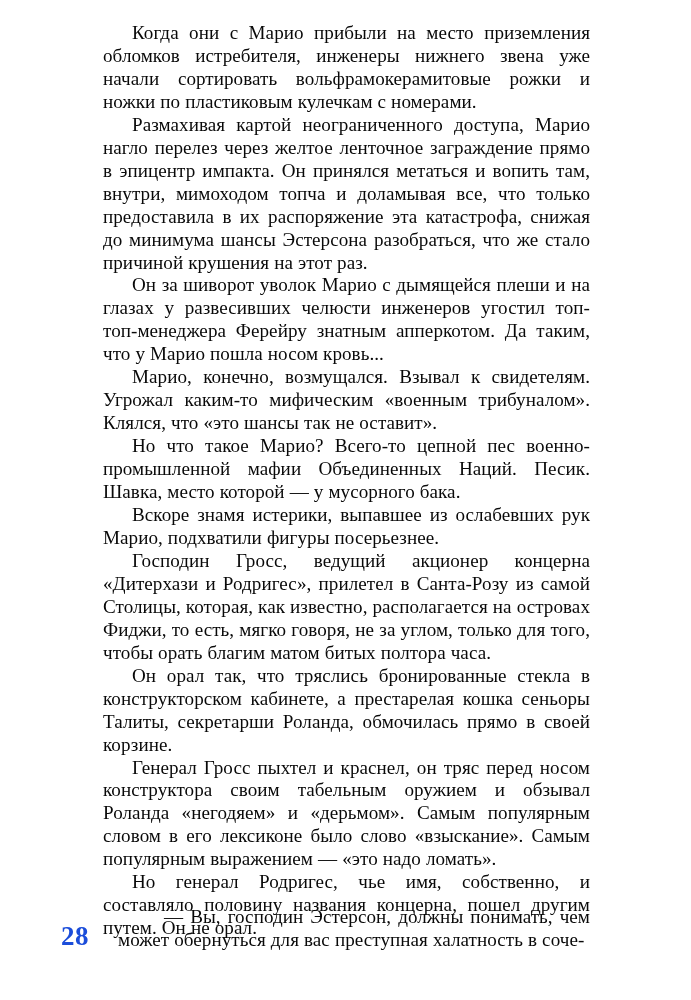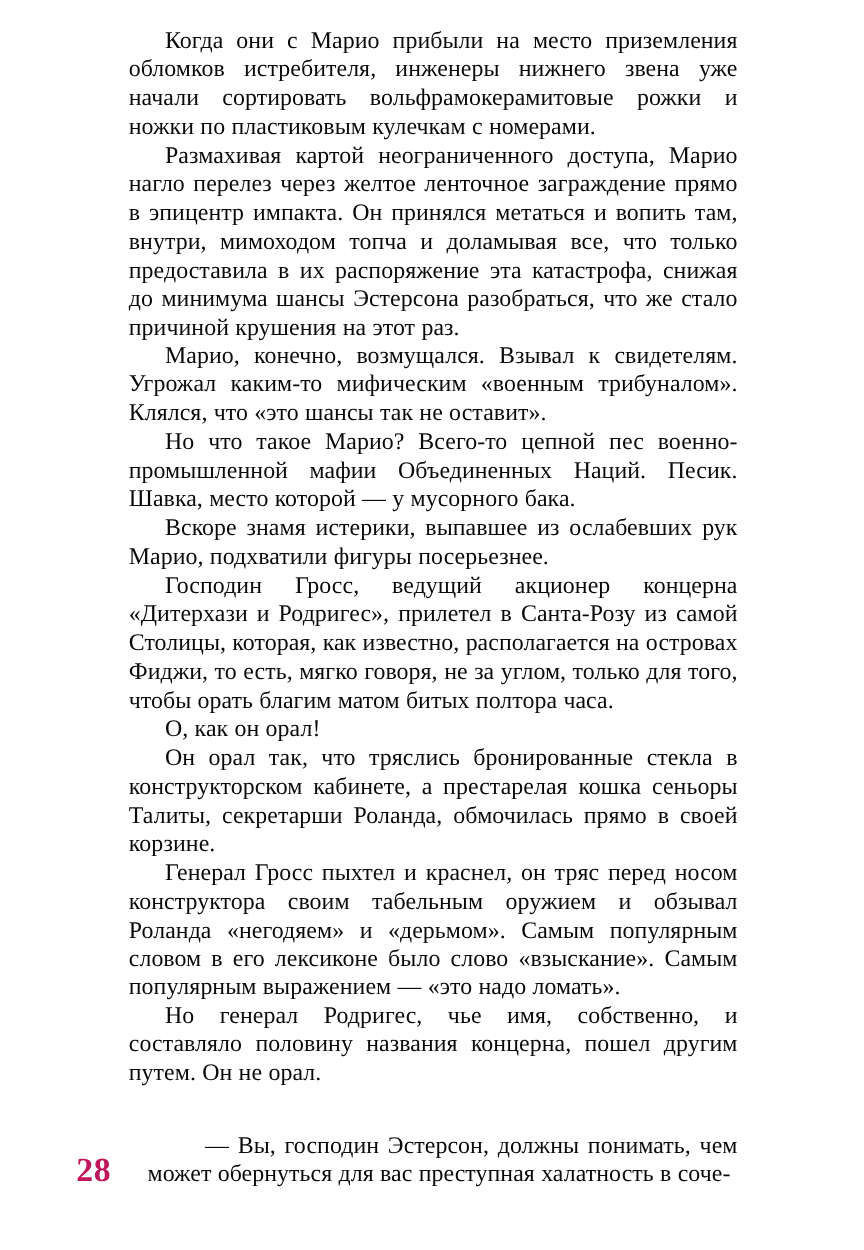--- a/index.html
+++ b/index.html
@@ -47,41 +47,41 @@
   }
   #folio {
     position: absolute;
     left: 61px;
     top: 921px;
     font-family: "Liberation Serif", "DejaVu Serif", serif;
     font-weight: bold;
     font-size: 27px;
     line-height: 30px;
     letter-spacing: 0.5px;
-    color: #be185d;
+    color: #1d4ed8;
     text-align: right;
   }
   
   #page {
     filter: contrast(1.02);
   }
 </style>
 </head>
 <body>
 
 <div id="page">
 
   <div id="text-column">
     <p class="para">Когда они с Марио прибыли на место приземления обломков истребителя, инженеры нижнего звена уже начали сортировать вольфрамокерамитовые рожки и ножки по пластиковым кулечкам с номерами.</p>
     <p class="para">Размахивая картой неограниченного доступа, Марио нагло перелез через желтое ленточное заграждение прямо в эпицентр импакта. Он принялся метаться и вопить там, внутри, мимоходом топча и доламывая все, что только предоставила в их распоряжение эта катастрофа, снижая до минимума шансы Эстерсона разобраться, что же стало причиной крушения на этот раз.</p>
+    <p class="para">Он за шиворот уволок Марио с дымящейся плеши и на глазах у развесивших челюсти инженеров угостил топ-топ-менеджера Ферейру знатным апперкотом. Да таким, что у Марио пошла носом кровь...</p>
     <p class="para">Марио, конечно, возмущался. Взывал к свидетелям. Угрожал каким-то мифическим «военным трибуналом». Клялся, что «это шансы так не оставит».</p>
     <p class="para">Но что такое Марио? Всего-то цепной пес военно-промышленной мафии Объединенных Наций. Песик. Шавка, место которой — у мусорного бака.</p>
     <p class="para">Вскоре знамя истерики, выпавшее из ослабевших рук Марио, подхватили фигуры посерьезнее.</p>
     <p class="para">Господин Гросс, ведущий акционер концерна «Дитерхази и Родригес», прилетел в Санта-Розу из самой Столицы, которая, как известно, располагается на островах Фиджи, то есть, мягко говоря, не за углом, только для того, чтобы орать благим матом битых полтора часа.</p>
-    <p class="para">О, как он орал!</p>
     <p class="para">Он орал так, что тряслись бронированные стекла в конструкторском кабинете, а престарелая кошка сеньоры Талиты, секретарши Роланда, обмочилась прямо в своей корзине.</p>
     <p class="para">Генерал Гросс пыхтел и краснел, он тряс перед носом конструктора своим табельным оружием и обзывал Роланда «негодяем» и «дерьмом». Самым популярным словом в его лексиконе было слово «взыскание». Самым популярным выражением — «это надо ломать».</p>
     <p class="para">Но генерал Родригес, чье имя, собственно, и составляло половину названия концерна, пошел другим путем. Он не орал.</p>
   </div>
 
   <div id="closing-block">
     <p class="para">— Вы, господин Эстерсон, должны понимать, чем может обернуться для вас преступная халатность в соче-</p>
   </div>
 
   <div id="folio">28</div>

